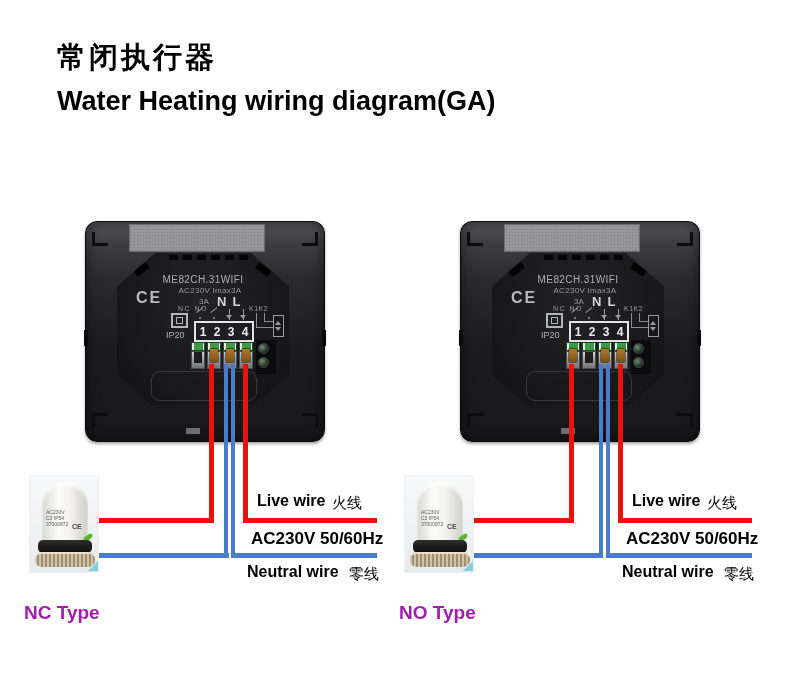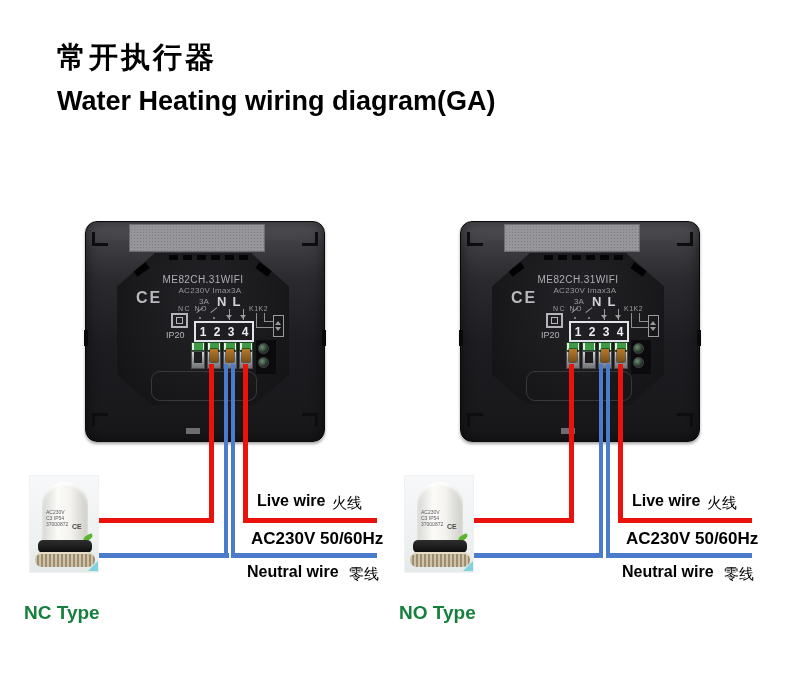--- a/index.html
+++ b/index.html
@@ -81,34 +81,34 @@
   
   .act-photo{left:30px;top:476px;width:68px;height:96px;background:linear-gradient(180deg,#f7f8f9 0%,#edf0f1 70%,#e4e9ea 100%);box-shadow:0 0 0 1px #f1f1f1;}
   .act-body{position:absolute;left:12px;top:6px;width:46px;height:62px;border-radius:22px 22px 5px 5px;background:linear-gradient(90deg,#d7d7d3 0%,#fbfbf9 35%,#f3f2ee 62%,#cecec9 100%);box-shadow:inset 0 3px 3px rgba(255,255,255,.8);}
   .act-text{position:absolute;left:4px;top:27px;width:40px;font-size:5px;line-height:6px;color:#5a5a5e;text-align:left;}
   .act-ce{position:absolute;left:30px;top:41px;font-size:7px;font-weight:bold;color:#4a4a4e;}
   .act-band{position:absolute;left:8px;top:64px;width:54px;height:13px;background:linear-gradient(180deg,#2e2e2e,#0d0d0d);border-radius:5px;}
   .act-leaf{position:absolute;left:53px;top:59px;width:10px;height:5px;background:#5cb52e;border-radius:60% 10% 60% 10%;transform:rotate(-24deg);}
   .act-ring{position:absolute;left:5px;top:76px;width:60px;height:15px;border-radius:7px;background:repeating-linear-gradient(90deg,#d0c3a7 0 2px,#9b8e73 2px 4px);border-top:2px solid #e6dec9;box-sizing:border-box;}
   .act-teal{position:absolute;left:58px;top:85px;width:10px;height:10px;background:var(--accent-teal);clip-path:polygon(100% 0,100% 100%,0 100%);}
   .cap-zh{left:18px;top:574px;font-size:21px;color:#0c0c0c;letter-spacing:1px;}
-  .cap-en{left:24px;top:602px;font-size:19px;font-weight:bold;color:#15803d;}
+  .cap-en{left:24px;top:602px;font-size:19px;font-weight:bold;color:#a21caf;}
 
   
   .lbl{color:#000;white-space:nowrap;}
   .live-en{left:257px;top:492px;font-size:16px;font-weight:bold;}
   .live-zh{left:332px;top:494px;font-size:15px;}
   .supply{left:251px;top:529px;font-size:17px;font-weight:bold;}
   .neutral-en{left:247px;top:563px;font-size:16px;font-weight:bold;}
   .neutral-zh{left:349px;top:565px;font-size:15px;}
 </style>
 </head>
 <body>
 
-<div class="abs title-zh">常开执行器</div>
+<div class="abs title-zh">常闭执行器</div>
 <div class="abs title-en">Water Heating wiring diagram(GA)</div>
 
 <section class="group g0">
 
   <div class="abs plate">
     <div class="abs top-strip"></div>
     <div class="abs clip tl"></div>
     <div class="abs clip tr"></div>
     <div class="abs clip bl"></div>
     <div class="abs clip br"></div>

